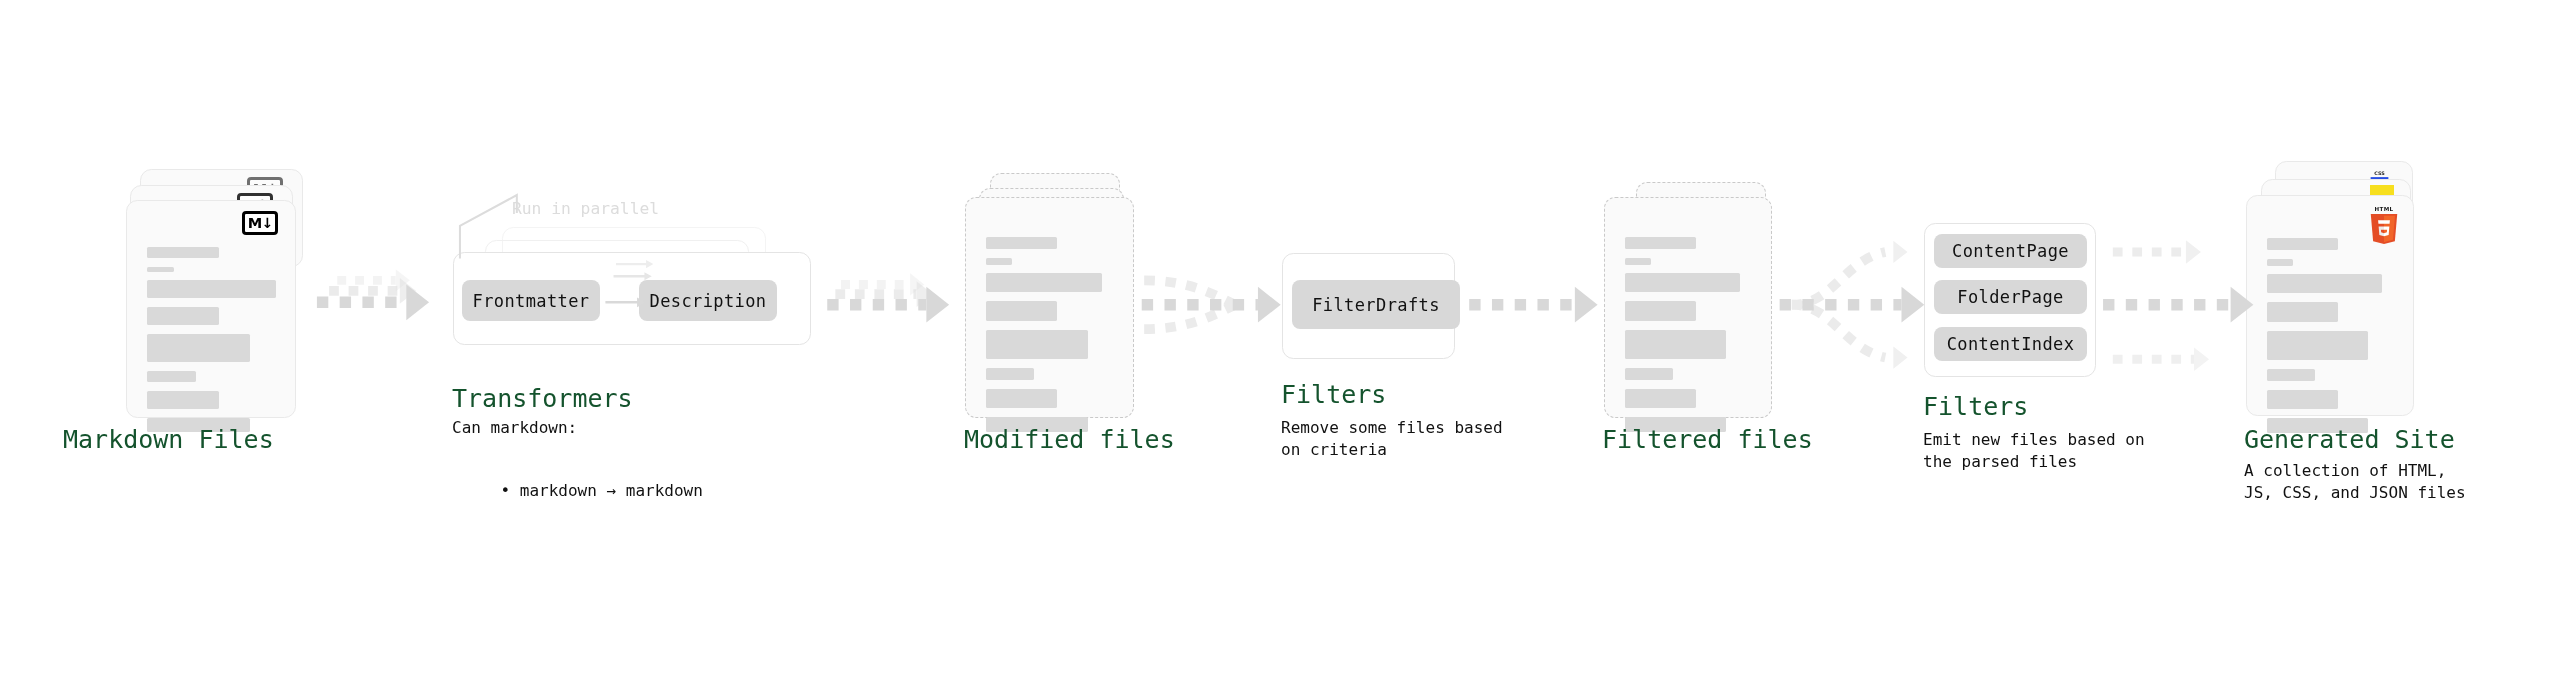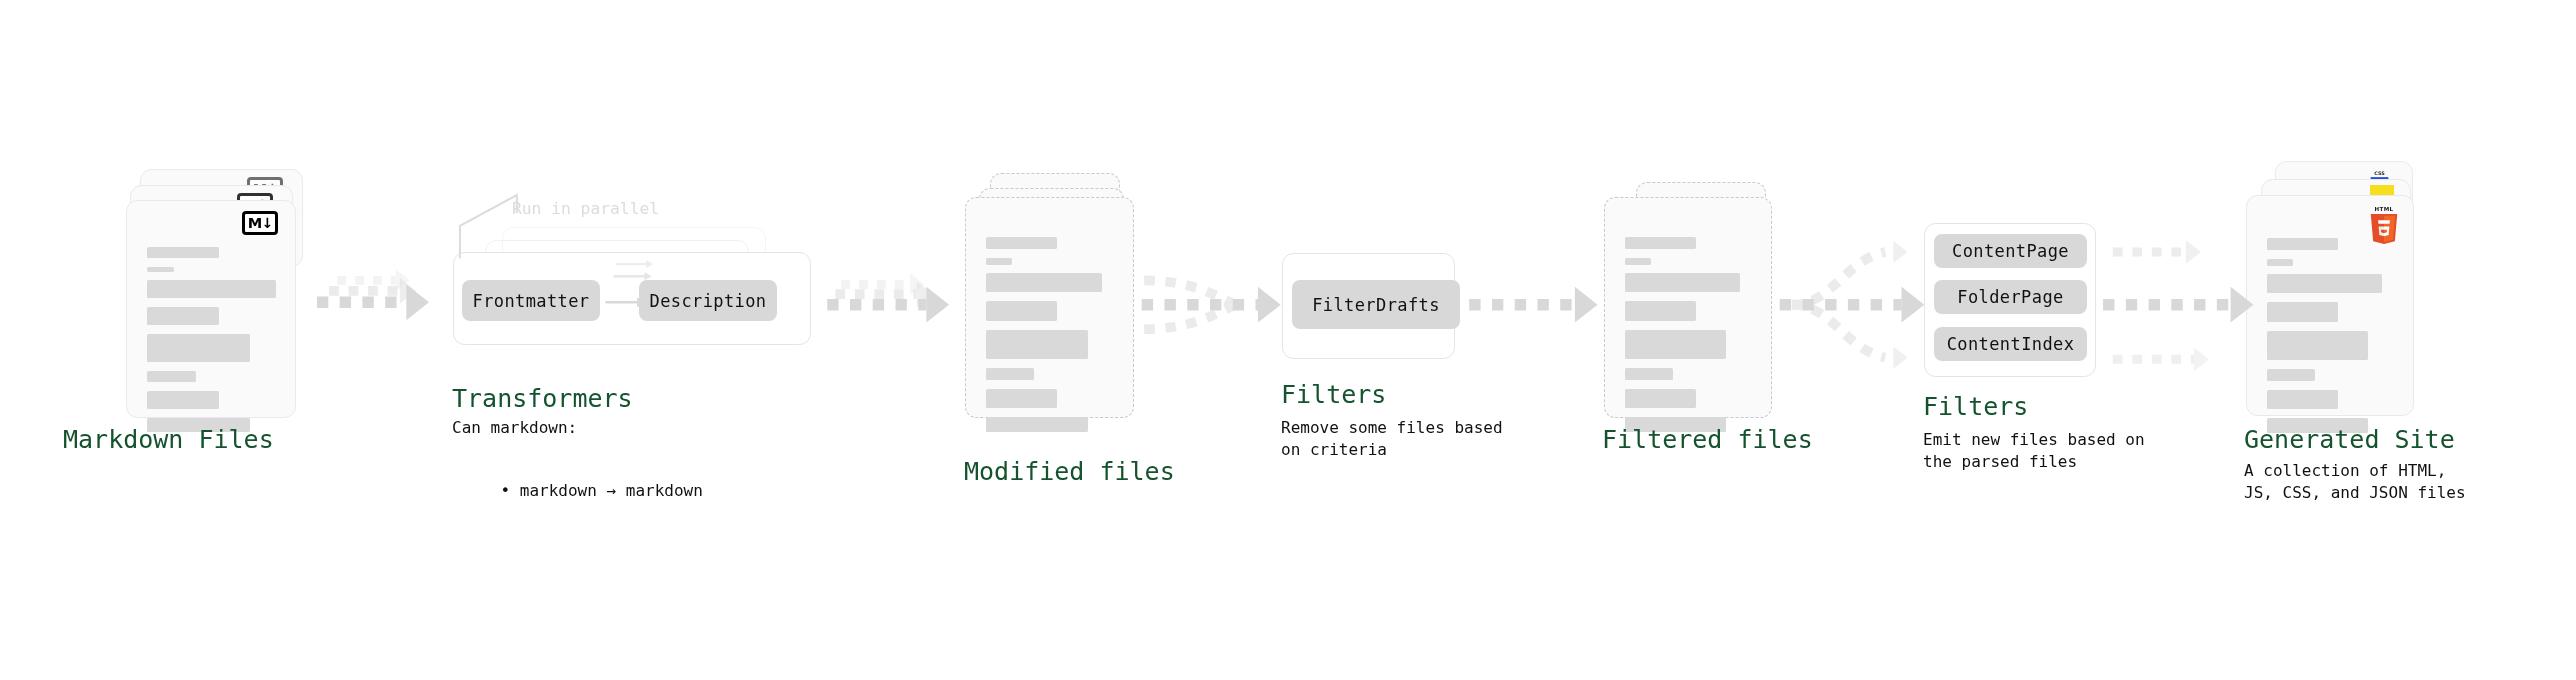--- a/index.html
+++ b/index.html
@@ -149,21 +149,21 @@
         <div class="line" style="width:21%;height:6.5px;margin-bottom:8.1px;"></div>
         <div class="line" style="width:91%;height:19.5px;"></div>
         <div class="line" style="width:56%;height:19.5px;"></div>
         <div class="line" style="width:80%;height:29px;"></div>
         <div class="line" style="width:38%;height:12.2px;"></div>
         <div class="line" style="width:56%;height:19.5px;"></div>
         <div class="line" style="width:80%;height:14.6px;"></div>
       </div>
     </div>
   </div>
-  <div class="cap-title" style="left:964px;top:425px;margin-top:32px;">Modified files</div>
+  <div class="cap-title" style="left:964px;top:425px;">Modified files</div>
 
   <div class="panel" style="left:1282px;top:253px;width:173px;height:106px;"></div>
   <div class="chip" style="left:1292px;top:280px;width:168px;height:49px;">
     <span>FilterDrafts</span>
   </div>
   <div class="cap-title" style="left:1281px;top:380px;">Filters</div>
   <div class="cap-sub" style="left:1281px;top:417px;">Remove some files based
 on criteria</div>
 
   <div class="doc-stack">

